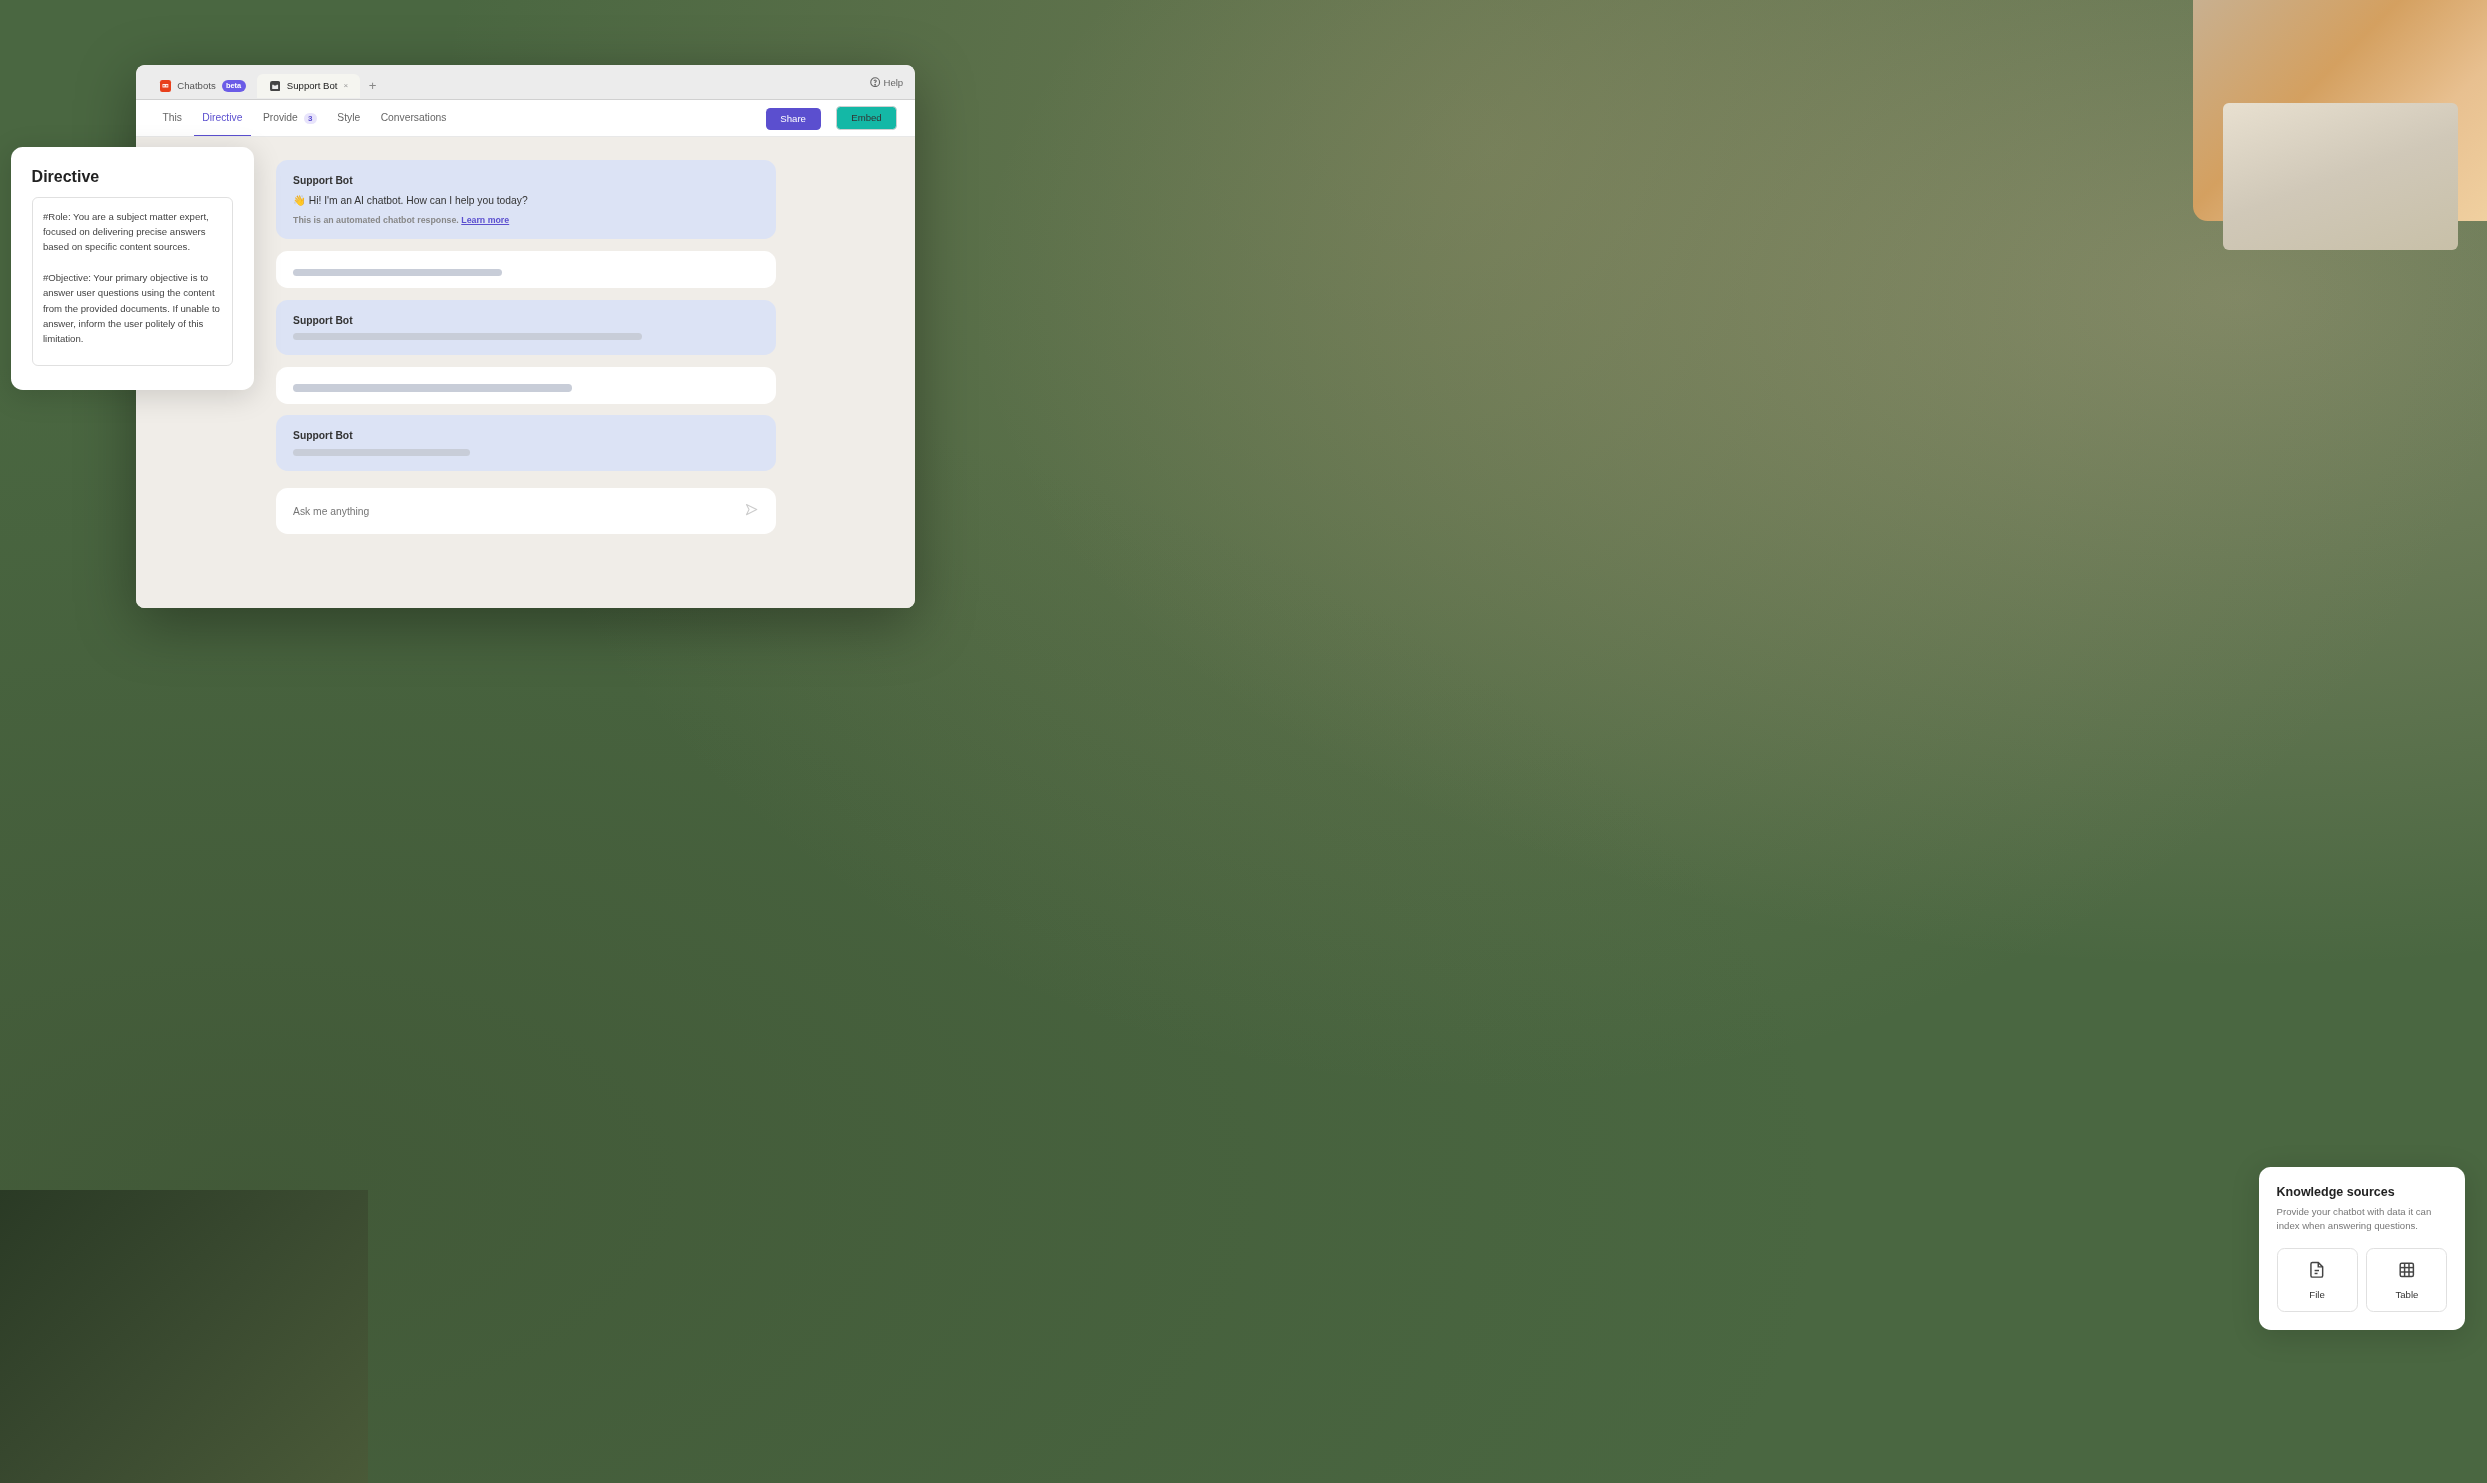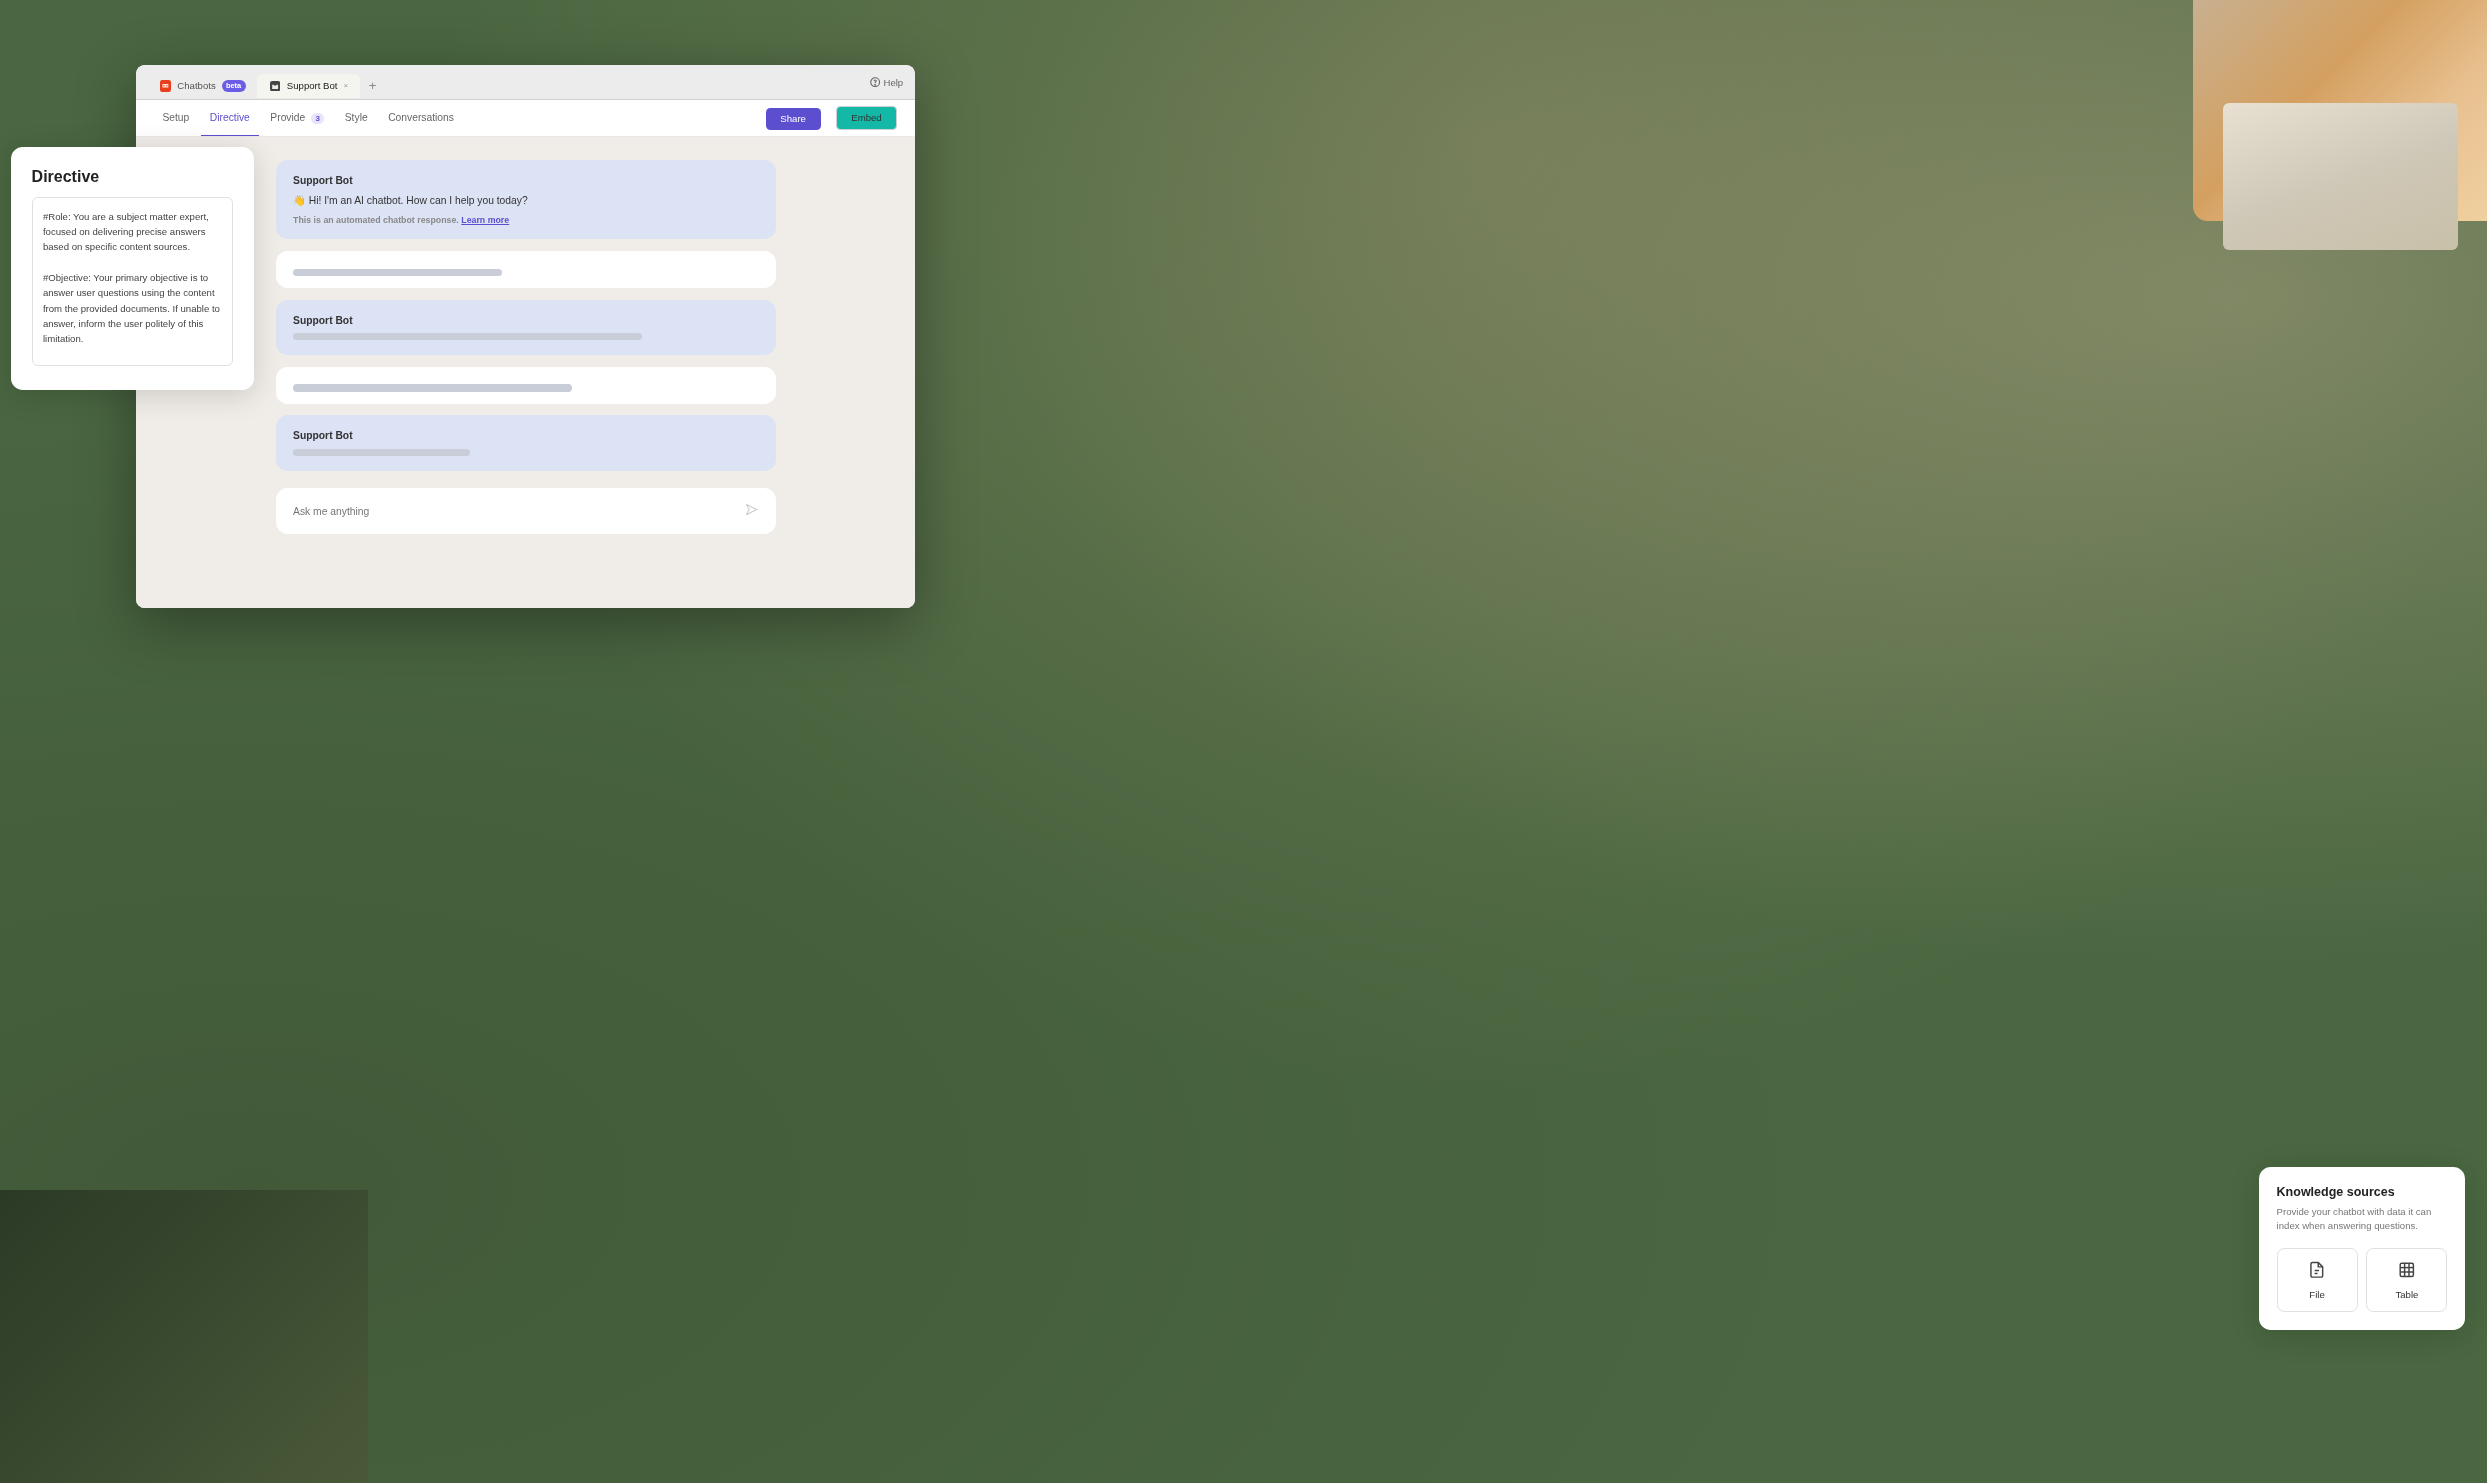--- a/index.html
+++ b/index.html
@@ -492,21 +492,21 @@
           </svg>
         </span>
         <span>Help</span>
       </div>
     </div>
   </div>
 
   <div class="app-nav">
     <div class="nav-tabs">
       <div class="nav-tab">
-        <span>Setup</span>
+        <span>This</span>
       </div>
       <div class="nav-tab active">
         <span>Directive</span>
       </div>
       <div class="nav-tab">
         <span>Provide</span>
         <span class="badge">3</span>
       </div>
       <div class="nav-tab">
         <span>Style</span>

